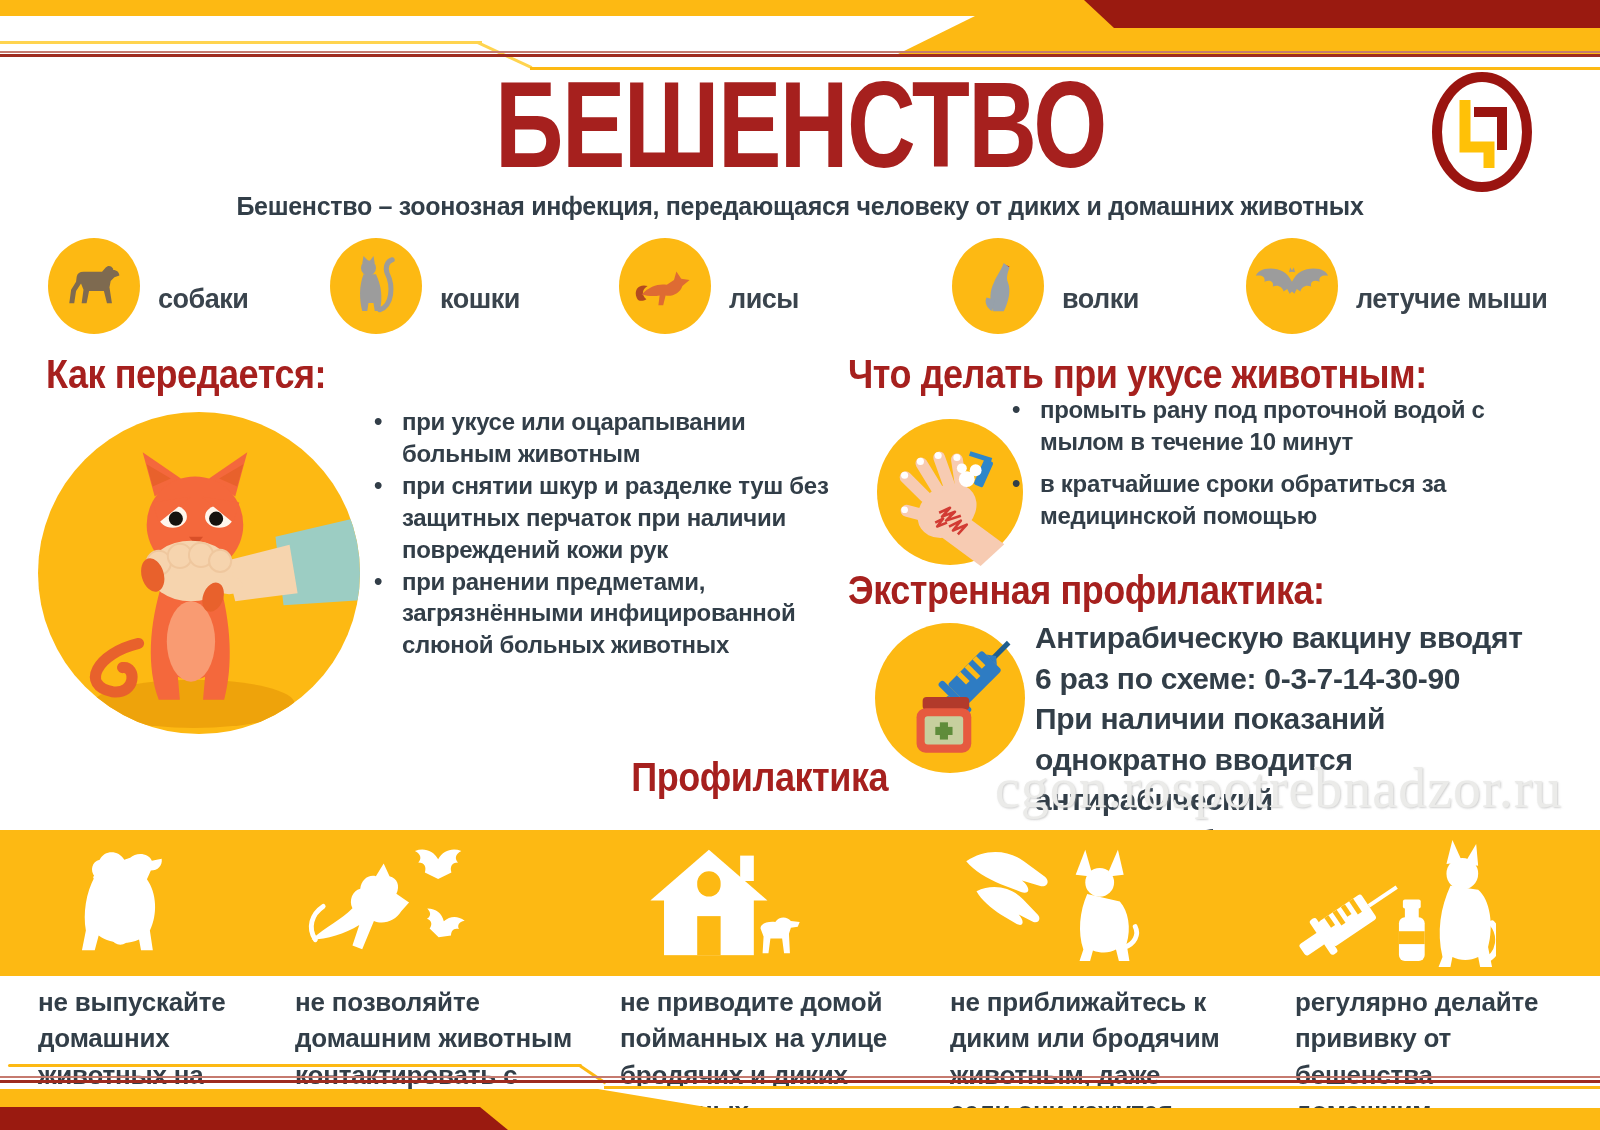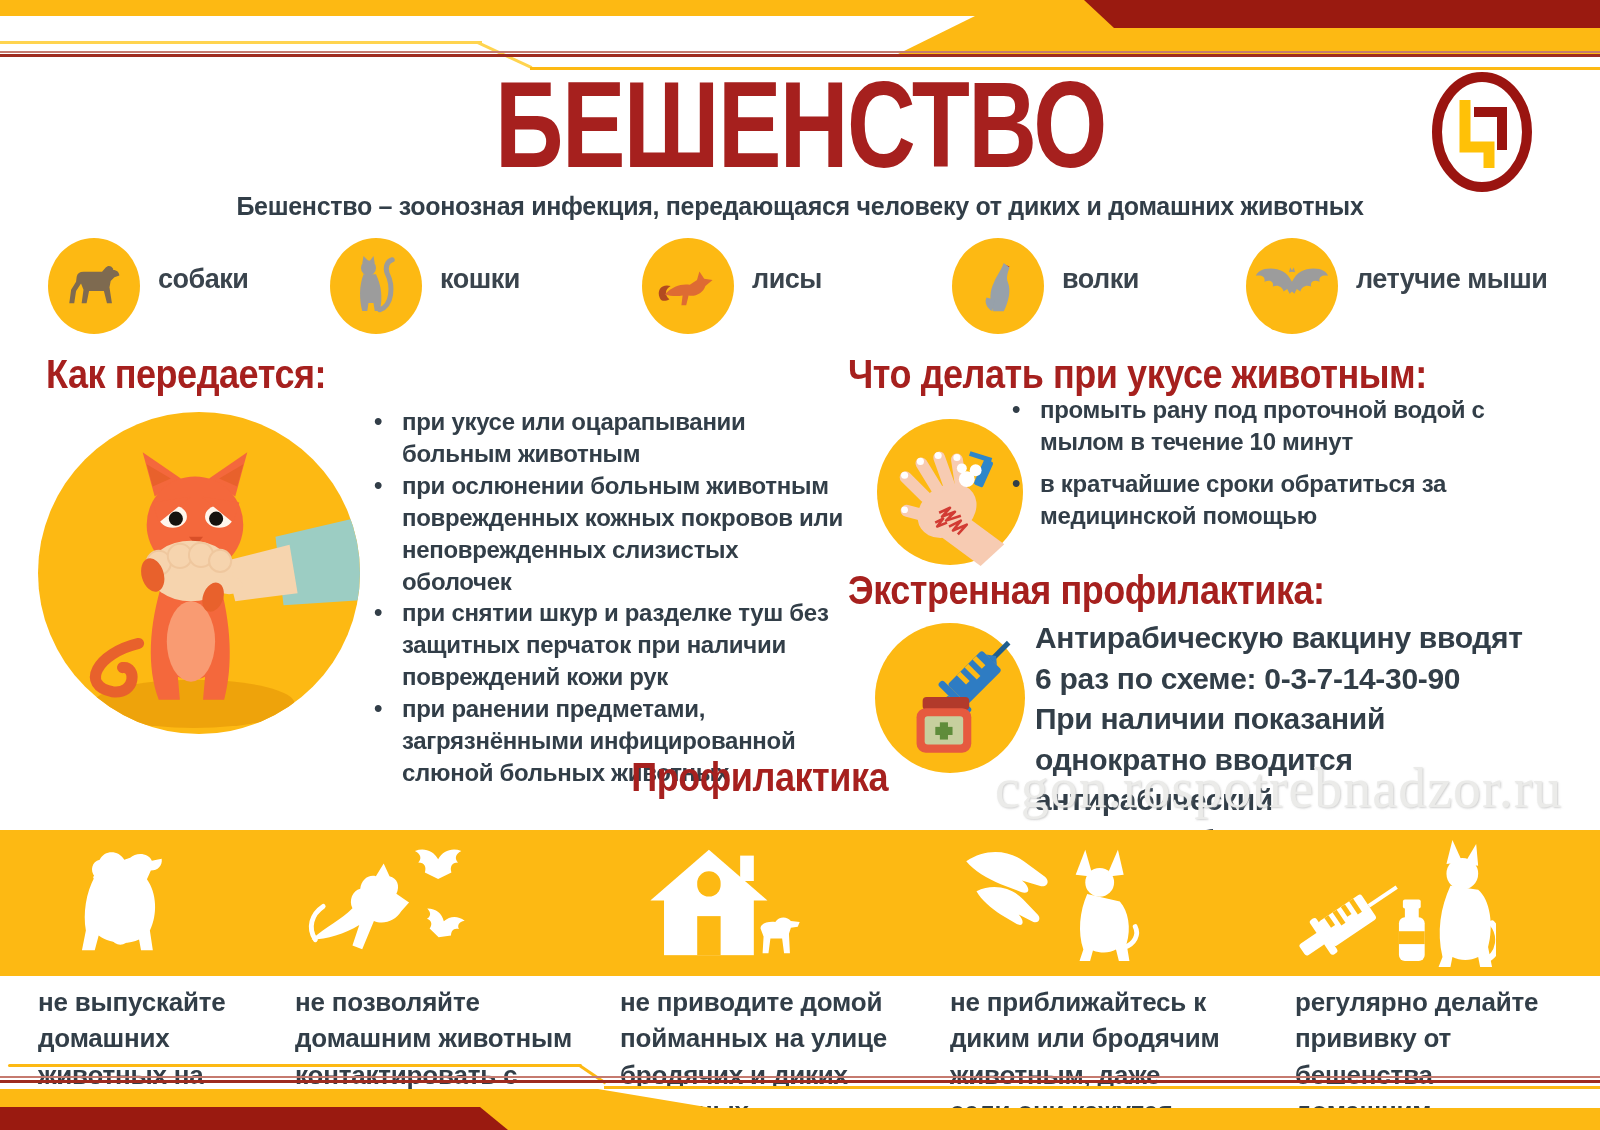--- a/index.html
+++ b/index.html
@@ -43,21 +43,21 @@
 
   
   .title{left:0;top:64px;width:1600px;text-align:center;color:var(--red-head);
       font-size:122px;font-weight:bold;line-height:1;letter-spacing:-2px;white-space:nowrap}
   .title .squeeze{display:inline-block;transform:scaleX(0.78);transform-origin:center}
   .subtitle{left:0;top:192px;width:1600px;text-align:center;color:var(--ink);
       font-size:25px;font-weight:bold;letter-spacing:-0.3px}
   .logo{left:1430px;top:70px}
 
   
-  .animal{top:238px;display:flex;align-items:flex-start}
+  .animal{top:238px;display:flex;align-items:center}
   .animal .circ{width:92px;height:96px;border-radius:50%;background:var(--yellow);
       display:flex;align-items:center;justify-content:center;flex:0 0 auto}
   .animal .lbl{margin-left:18px;margin-top:26px;font-size:27px;font-weight:bold;
       color:#3A444D;letter-spacing:-0.5px;white-space:nowrap}
 
   
   .h-red{color:var(--red-head);font-size:40px;font-weight:bold;letter-spacing:-0.5px;white-space:nowrap}
   .h-red .squeeze{display:inline-block;transform:scaleX(0.9);transform-origin:left center}
   .h-center .squeeze{transform-origin:center}
 
@@ -121,21 +121,21 @@
             <polygon points="38,14 36,2 30,10"></polygon>
           <circle cx="28" cy="21" r="12"></circle>
           <path d="M20,31 C13,50 13,70 18,90 h8 l2,-13 h8 l2,13 h8 C51,70 49,50 40,31 Z"></path>
           <path d="M46,88 C66,82 68,50 58,30 C54,20 58,10 66,8" fill="none" stroke="#9C9C9C" stroke-width="8" stroke-linecap="round"></path>
         </g>
       </svg>
     </div>
     <div class="lbl">кошки</div>
   </div>
 
-  <div class="abs animal" style="left:642px">
+  <div class="abs animal" style="left:619px">
     <div class="circ">
       <svg width="66" height="50" viewBox="0 0 110 80">
         <path fill="#B24A20" d="M8,60 C2,46 12,36 26,40 C16,46 16,56 24,62 C18,66 10,66 8,60 Z"></path>
         <path fill="#DE6B33" d="M16,54 C30,40 44,36 58,38 L70,30 74,16 82,28 96,30 84,40 C80,52 68,58 56,56 L52,72 h-8 l2,-16 c-12,2 -22,0 -30,-2 z"></path>
       </svg>
     </div>
     <div class="lbl">лисы</div>
   </div>
 
   <div class="abs animal" style="left:952px">
@@ -198,21 +198,20 @@
         <circle cx="181" cy="148" r="11" fill="#F6D4AE" stroke="#EFC79E" stroke-width="2"></circle>
         <ellipse cx="190" cy="172" rx="13" ry="9" fill="#F6D4AE"></ellipse>
         <ellipse cx="114" cy="162" rx="11" ry="17" fill="#E8612C" transform="rotate(-16 114 162)"></ellipse>
         <ellipse cx="174" cy="184" rx="10" ry="15" fill="#E8612C" transform="rotate(20 174 184)"></ellipse>
       </g>
     </svg>
   </div>
 
   <ul class="blist abs" style="left:370px;top:406px;width:478px">
     <li>при укусе или оцарапывании больным животным</li>
-    <li>при ослюнении больным животным поврежденных кожных покровов или неповрежденных слизистых оболочек</li>
     <li>при снятии шкур и разделке туш без защитных перчаток при наличии повреждений кожи рук</li>
     <li>при ранении предметами, загрязнёнными инфицированной слюной больных животных</li>
   </ul>
 
   <div class="abs h-red" style="left:848px;top:352px">
     <span class="squeeze">Что делать при укусе животным:</span>
   </div>
 
   <div class="abs" style="left:876px;top:418px">
     <svg width="148" height="148" viewBox="0 0 150 150">

